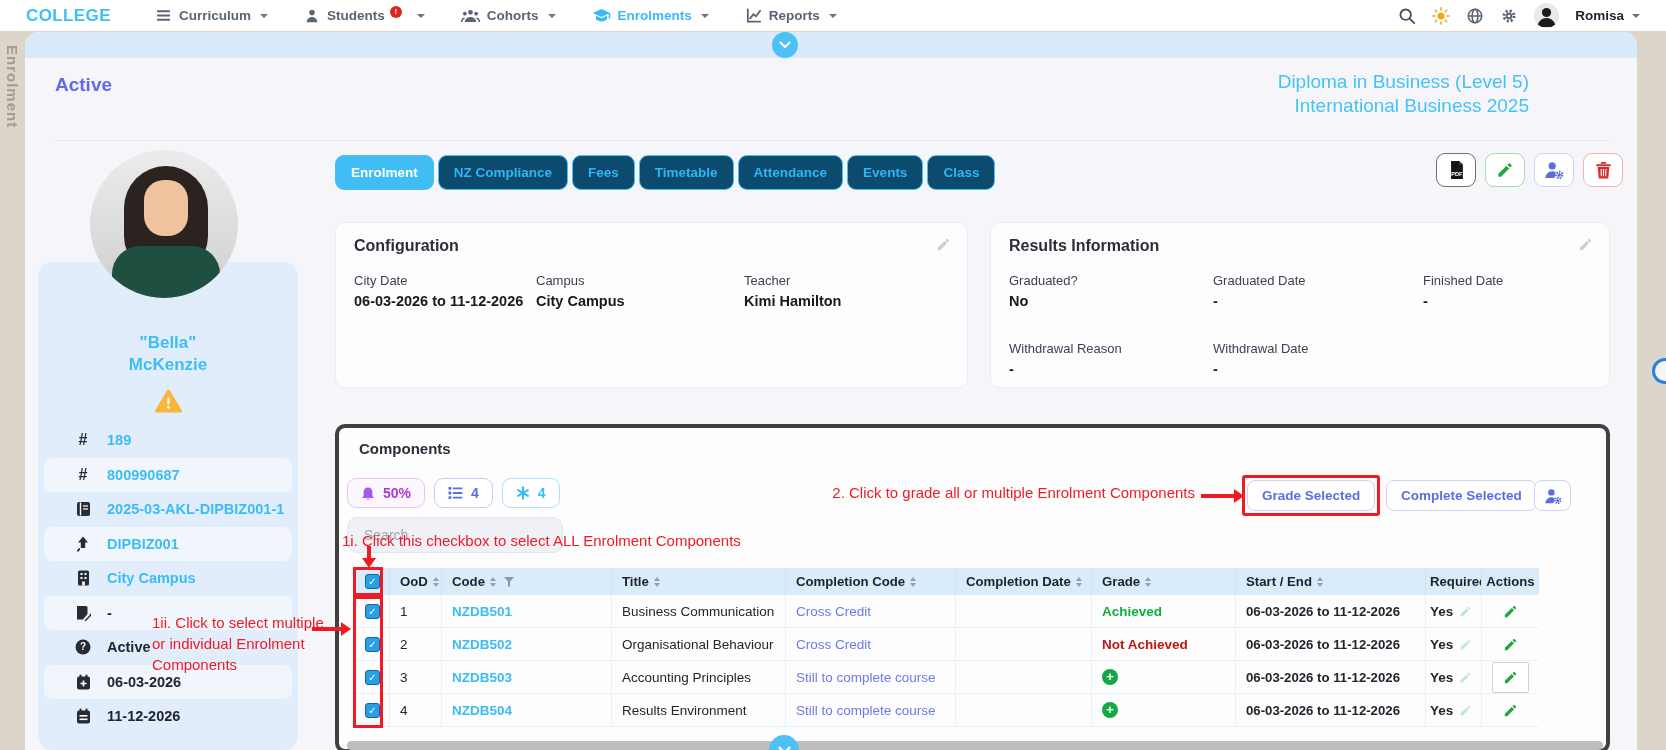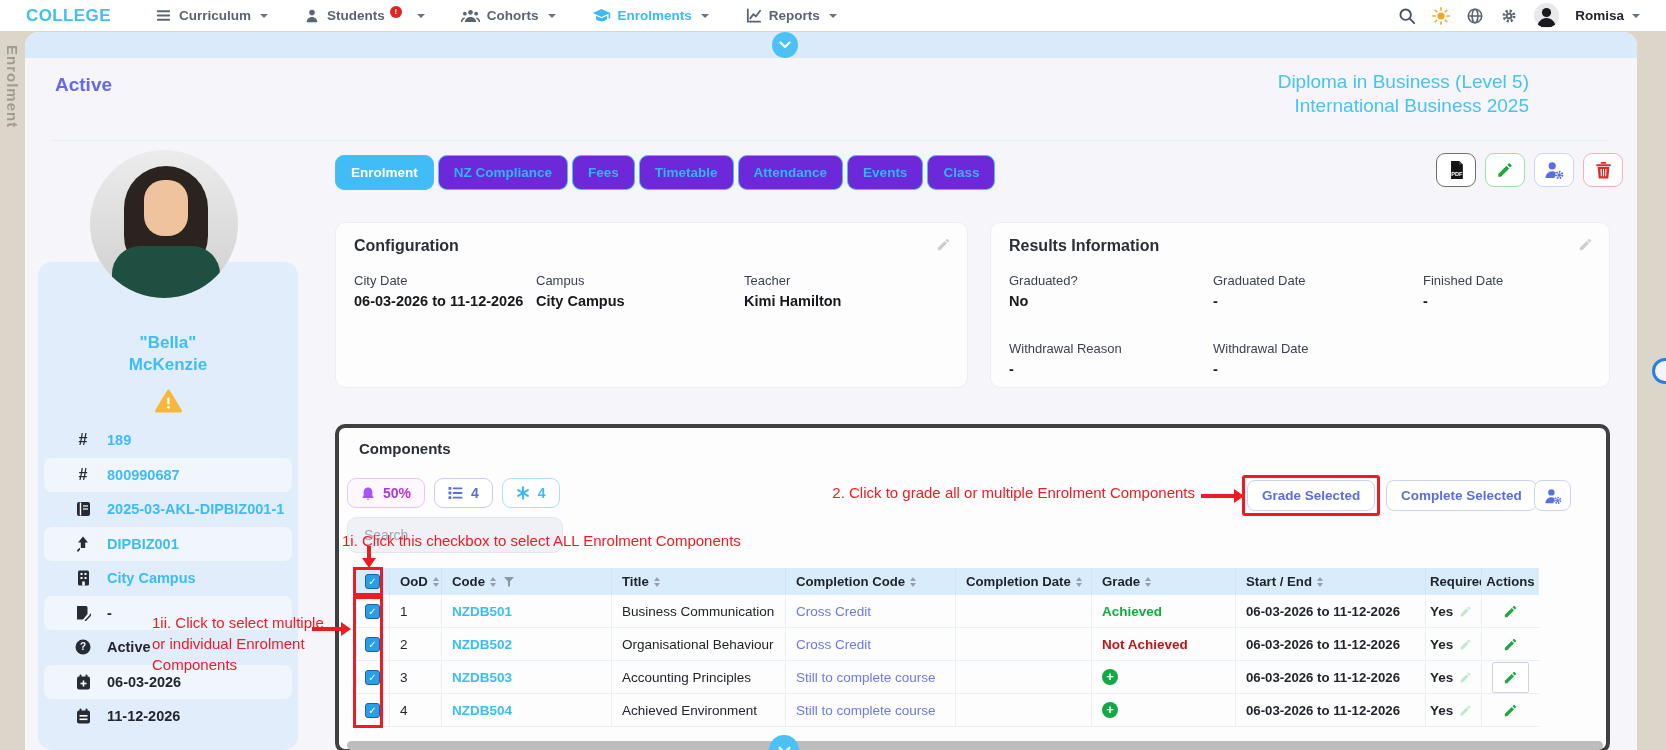--- a/index.html
+++ b/index.html
@@ -47,21 +47,21 @@
   .p-warn{margin:13px auto 10px;width:27px;height:24px}
   .p-list{margin-top:4px}
   .p-item{display:flex;align-items:center;gap:15px;height:34.5px;padding-left:30px;margin:0 6px;border-radius:8px}
   .p-item:nth-child(even){background:rgba(255,255,255,.5)}
   .p-ico{width:18px;display:flex;justify-content:center;color:#272b34;font-weight:800;font-size:16px}
   .p-val{font-size:14.5px;font-weight:700;color:#23262e;white-space:nowrap}
   .p-val.cyan{color:#3cbcf5}
 
   
   .tabs{position:absolute;left:310px;top:123px;display:flex;gap:4px;z-index:4}
-  .tab{height:35px;display:flex;align-items:center;padding:0 15px;border:1.5px solid #49c0f5;background:#6d28d9;color:#30b6f3;font-weight:700;font-size:13.5px;border-radius:9px;cursor:pointer;white-space:nowrap}
+  .tab{height:35px;display:flex;align-items:center;padding:0 15px;border:1.5px solid #49c0f5;background:#0c4a6e;color:#30b6f3;font-weight:700;font-size:13.5px;border-radius:9px;cursor:pointer;white-space:nowrap}
   .tab.active{background:#41bdf5;color:#fff}
   .toolbar{position:absolute;right:14px;top:121px;display:flex;gap:9px;z-index:4}
   .tbtn{width:40px;height:34px;border-radius:9px;background:#fff;display:flex;align-items:center;justify-content:center;cursor:pointer}
   .tbtn.b-pdf{border:1.5px solid #6f6f6f}
   .tbtn.b-edit{border:1.5px solid #9fdfa9}
   .tbtn.b-user{border:1.5px solid #ccd4f6}
   .tbtn.b-del{border:1.5px solid #f3b1b1}
 
   
   .panelbox{position:absolute;background:#fdfdfe;border:1px solid #ececf2;border-radius:10px}
@@ -719,21 +719,21 @@
         </div>
 
         <div class="trow">
           <div class="tc c-cb">
               <span class="cbx"></span>
             </div>
           <div class="tc c-ood">4</div>
           <div class="tc c-code">
               <span class="link-cyan">NZDB504</span>
             </div>
-          <div class="tc c-title">Achieved Environment</div>
+          <div class="tc c-title">Results Environment</div>
           <div class="tc c-cc">
               <span class="link-ind">Still to complete course</span>
             </div>
           <div class="tc c-cd"></div>
           <div class="tc c-grade">
               <span class="plus"></span>
             </div>
           <div class="tc c-se">
               <span class="se-val">06-03-2026 to 11-12-2026</span>
             </div>

